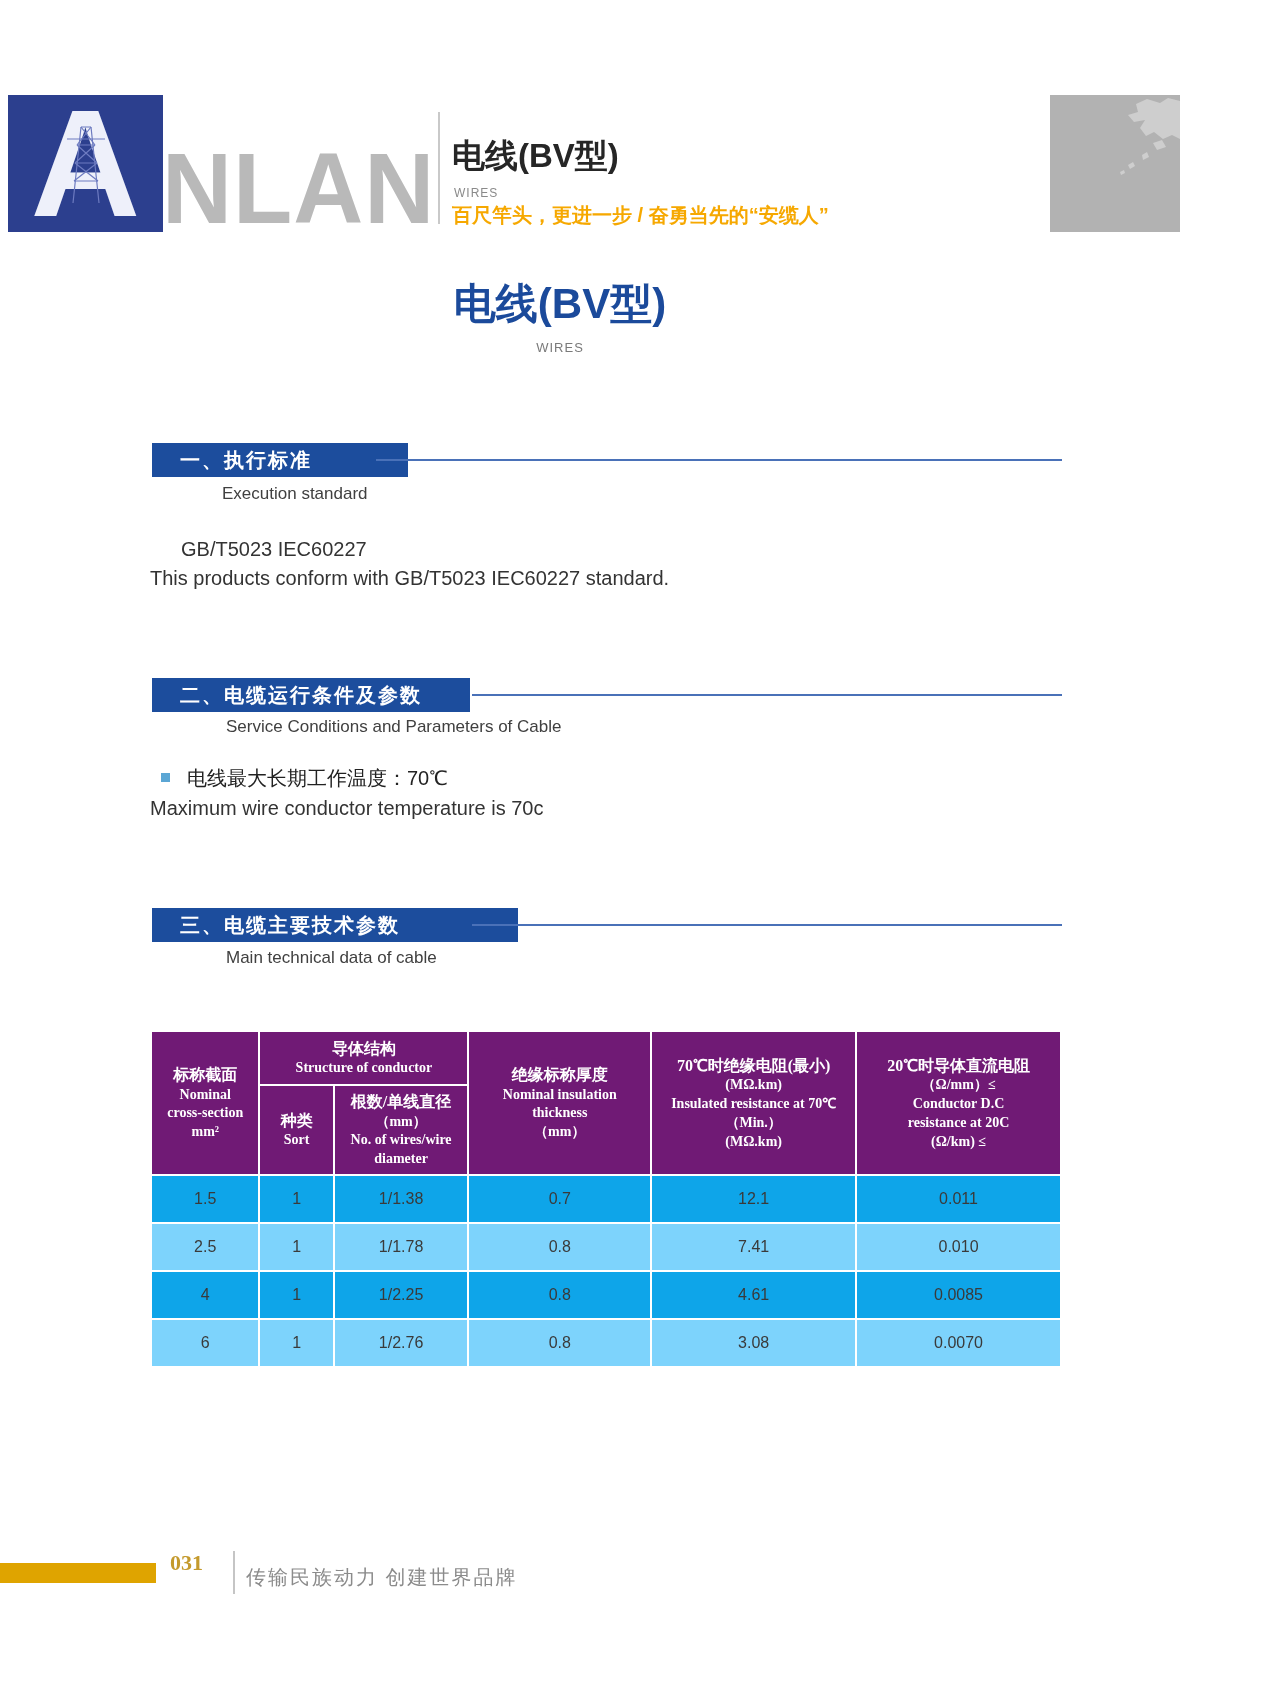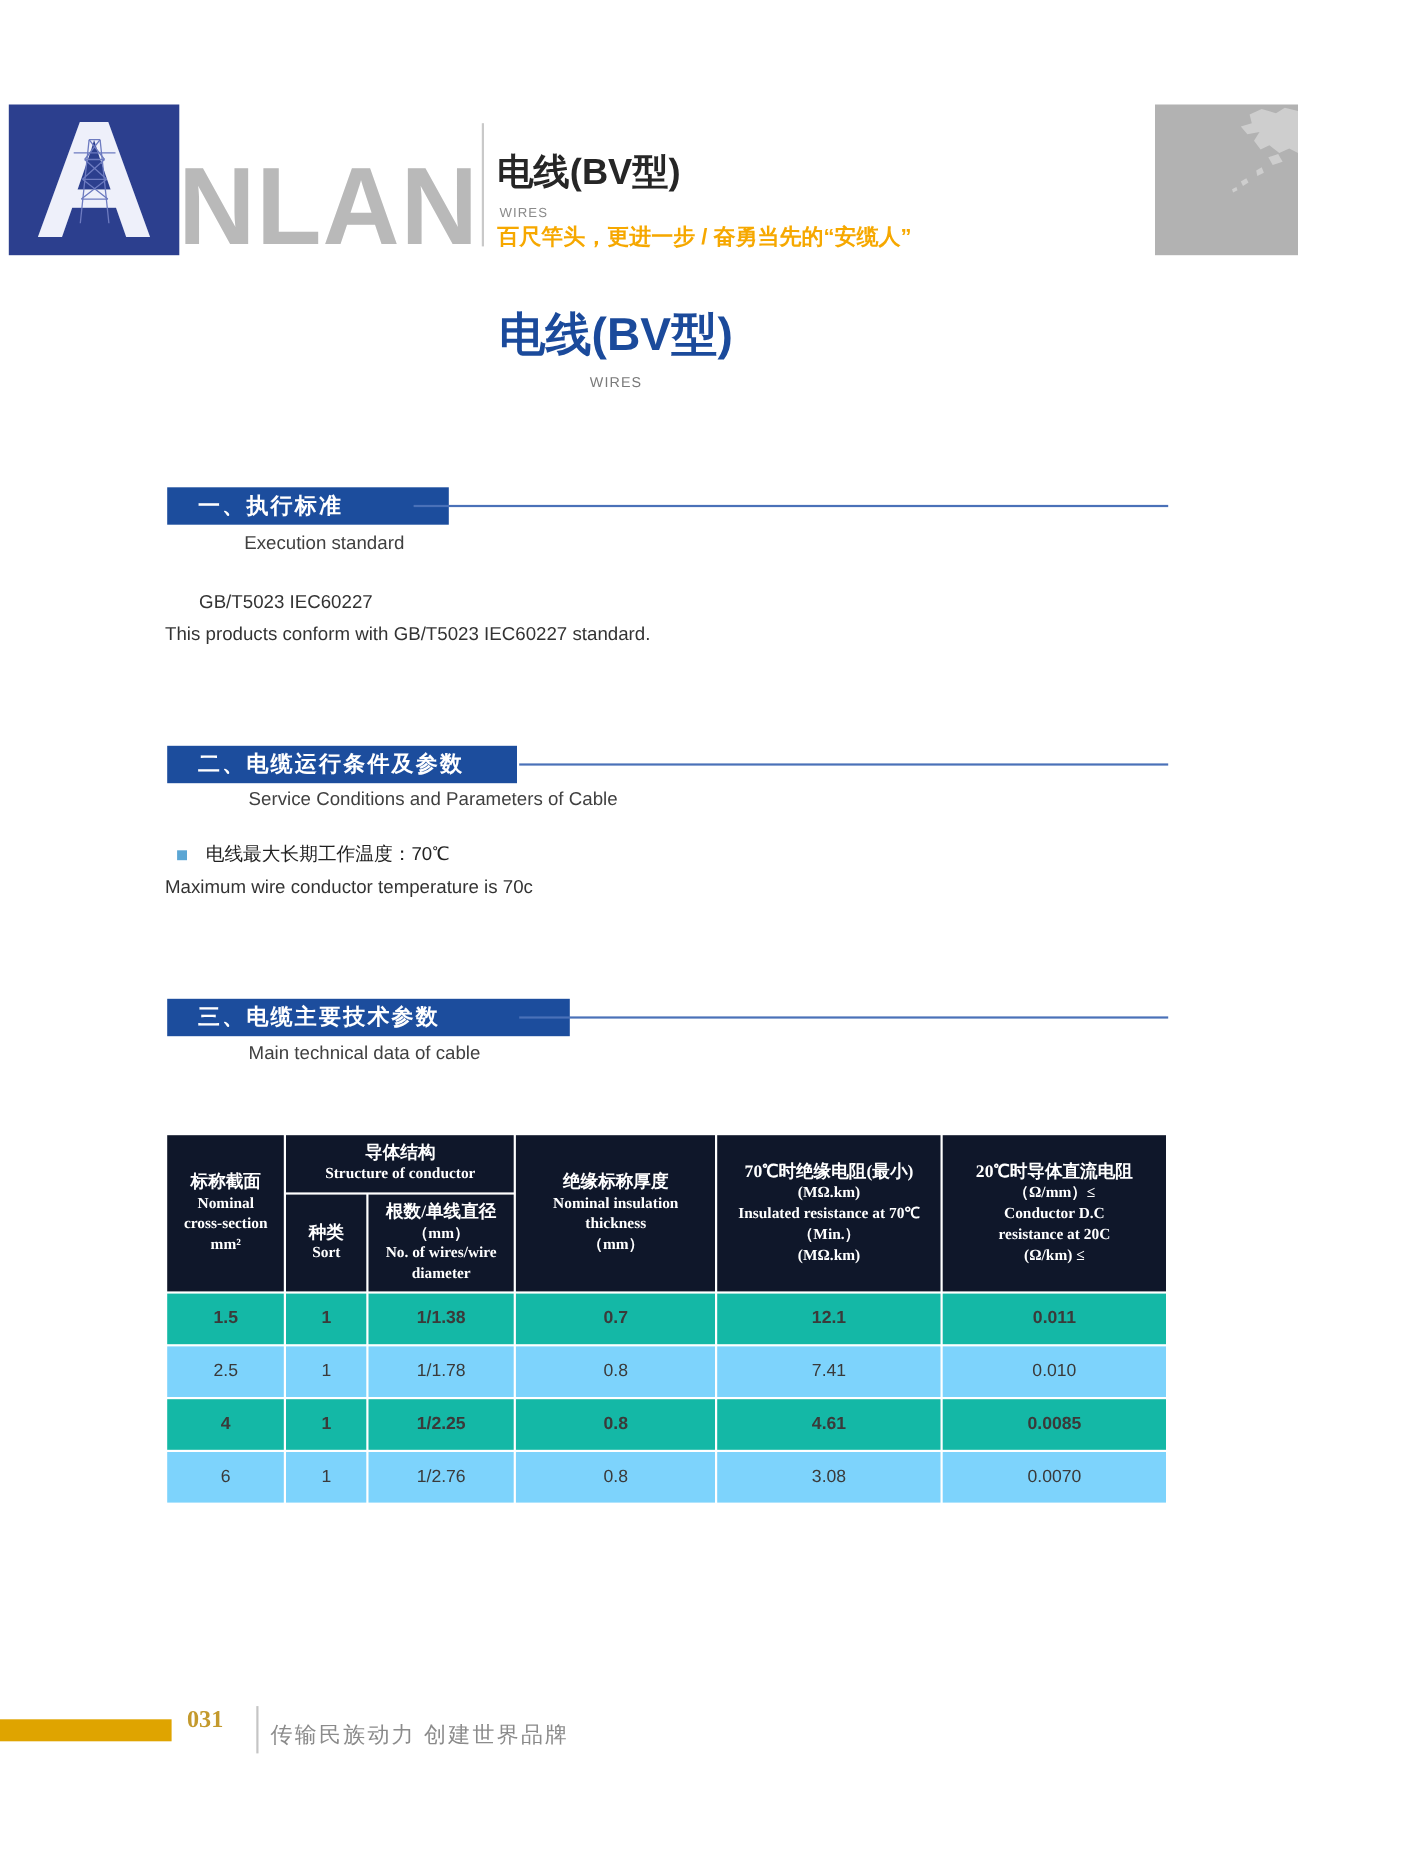--- a/index.html
+++ b/index.html
@@ -49,41 +49,41 @@
   }
 
   
   .sec-box {
     position:absolute; height:34px; background:#1c4d9d; color:#fff;
     font-size:20px; font-weight:bold; letter-spacing:2px; line-height:34px;
     padding-left:28px;
   }
   .sec-line { position:absolute; height:2px; background:#4a71b8; }
   .sec-sub  { position:absolute; font-size:17px; color:#404040; }
-  .body-line { position:absolute; font-size:17px; color:#333; }
+  .body-line { position:absolute; font-size:20px; color:#333; }
 
   .bullet-sq { position:absolute; left:161px; top:773px; width:9px; height:9px; background:#5ba6d4; }
 
   
   .tech-table {
     position:absolute; left:150px; top:1030px; width:912px;
     border-collapse:separate; border-spacing:2px; table-layout:fixed;
     background:#ffffff;
   }
   .tech-table th {
-    background:#0f172a; color:#ffffff; vertical-align:middle; text-align:center;
+    background:#701a75; color:#ffffff; vertical-align:middle; text-align:center;
     font-family:"Liberation Serif", serif; font-weight:bold; padding:5px 3px;
   }
   .th-cn { font-size:16px; line-height:1.35; }
   .th-en { font-size:14px; line-height:1.35; }
   .tech-table td {
     text-align:center; vertical-align:middle; font-size:16px; color:#3a3a3a;
     height:46px; font-family:"Liberation Sans", sans-serif;
   }
-  tr.row-blue  td { background:#14b8a6;font-weight:bold; }
+  tr.row-blue  td { background:#0ea5e9; }
   tr.row-green td { background:#7dd3fc; }
 
   
   .footer-bar { position:absolute; left:0; top:1563px; width:156px; height:20px; background:#dfa400; }
   .page-num {
     position:absolute; left:170px; top:1550px;
     font-family:"Liberation Serif", serif; font-size:22px; font-weight:bold; color:#c49a2d;
   }
   .footer-divider { position:absolute; left:233px; top:1551px; width:2px; height:43px; background:#c5c5c5; }
   .footer-slogan { position:absolute; left:246px; top:1564px; font-size:20px; color:#8b8b8b; letter-spacing:2px; }

